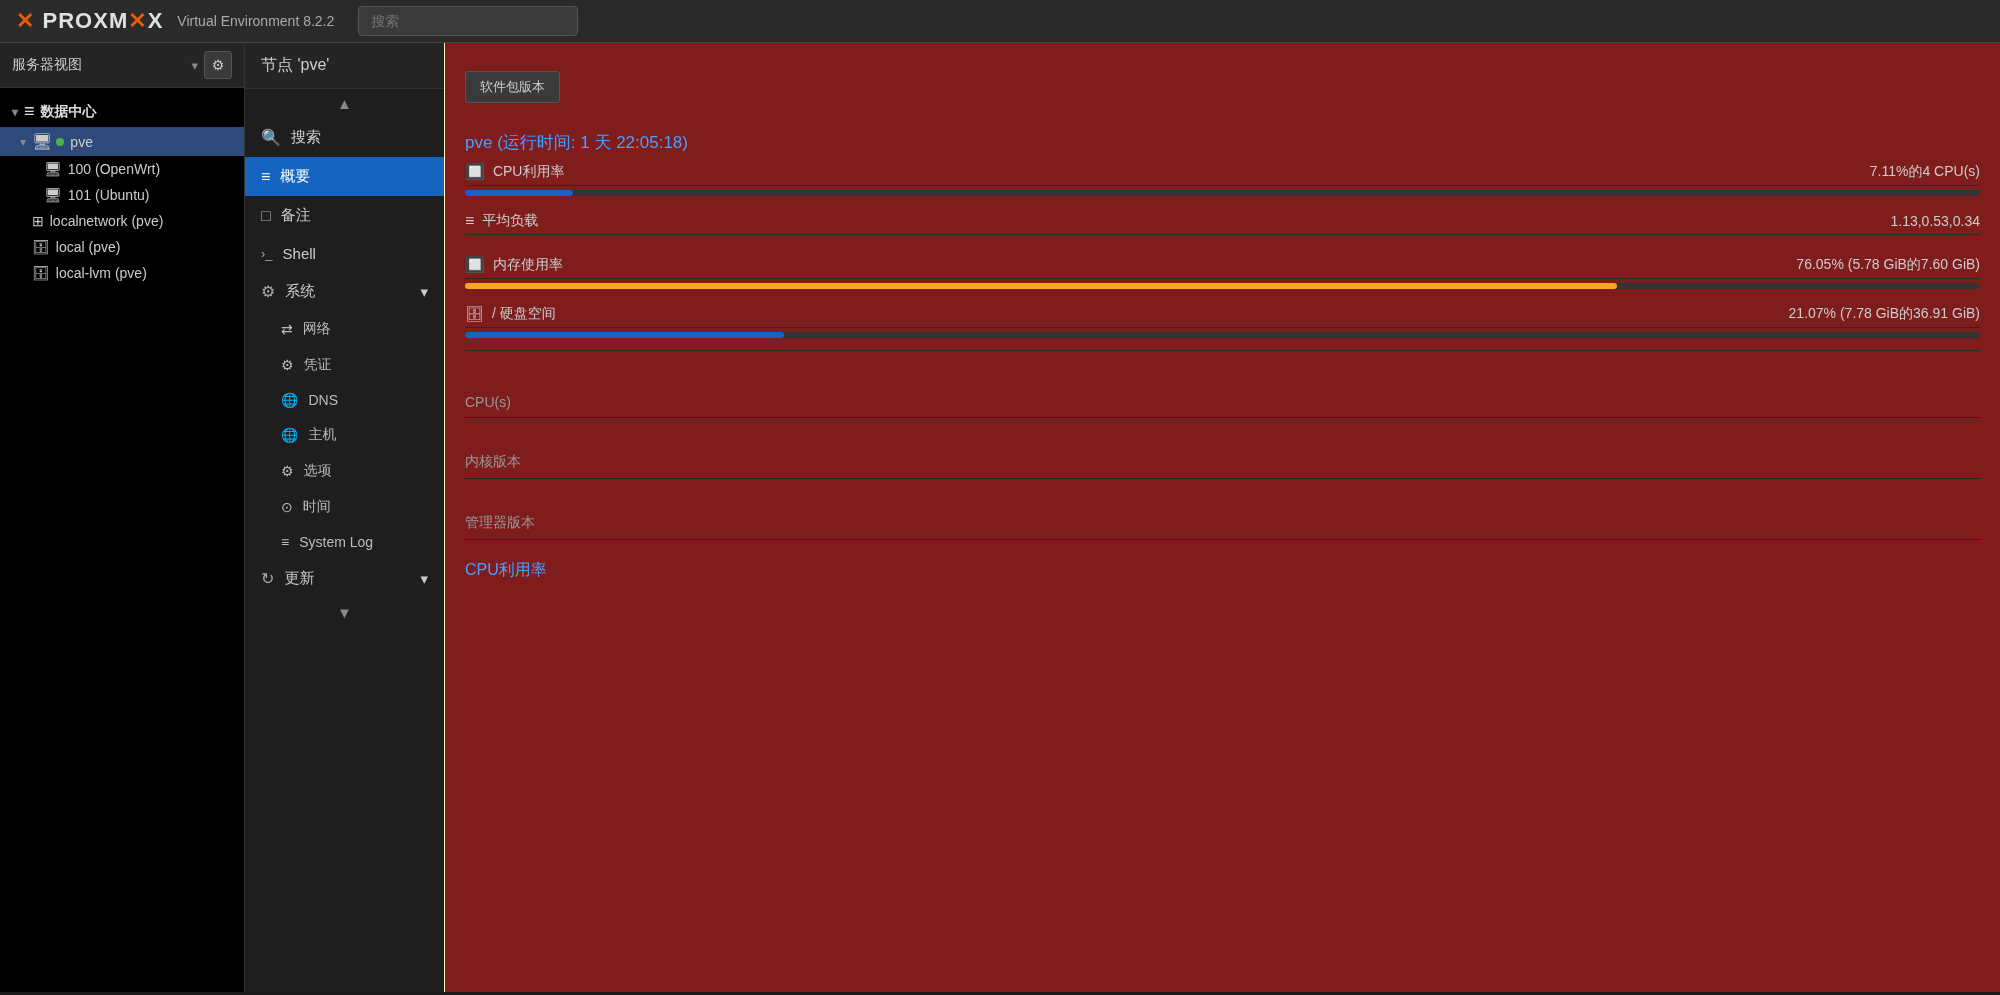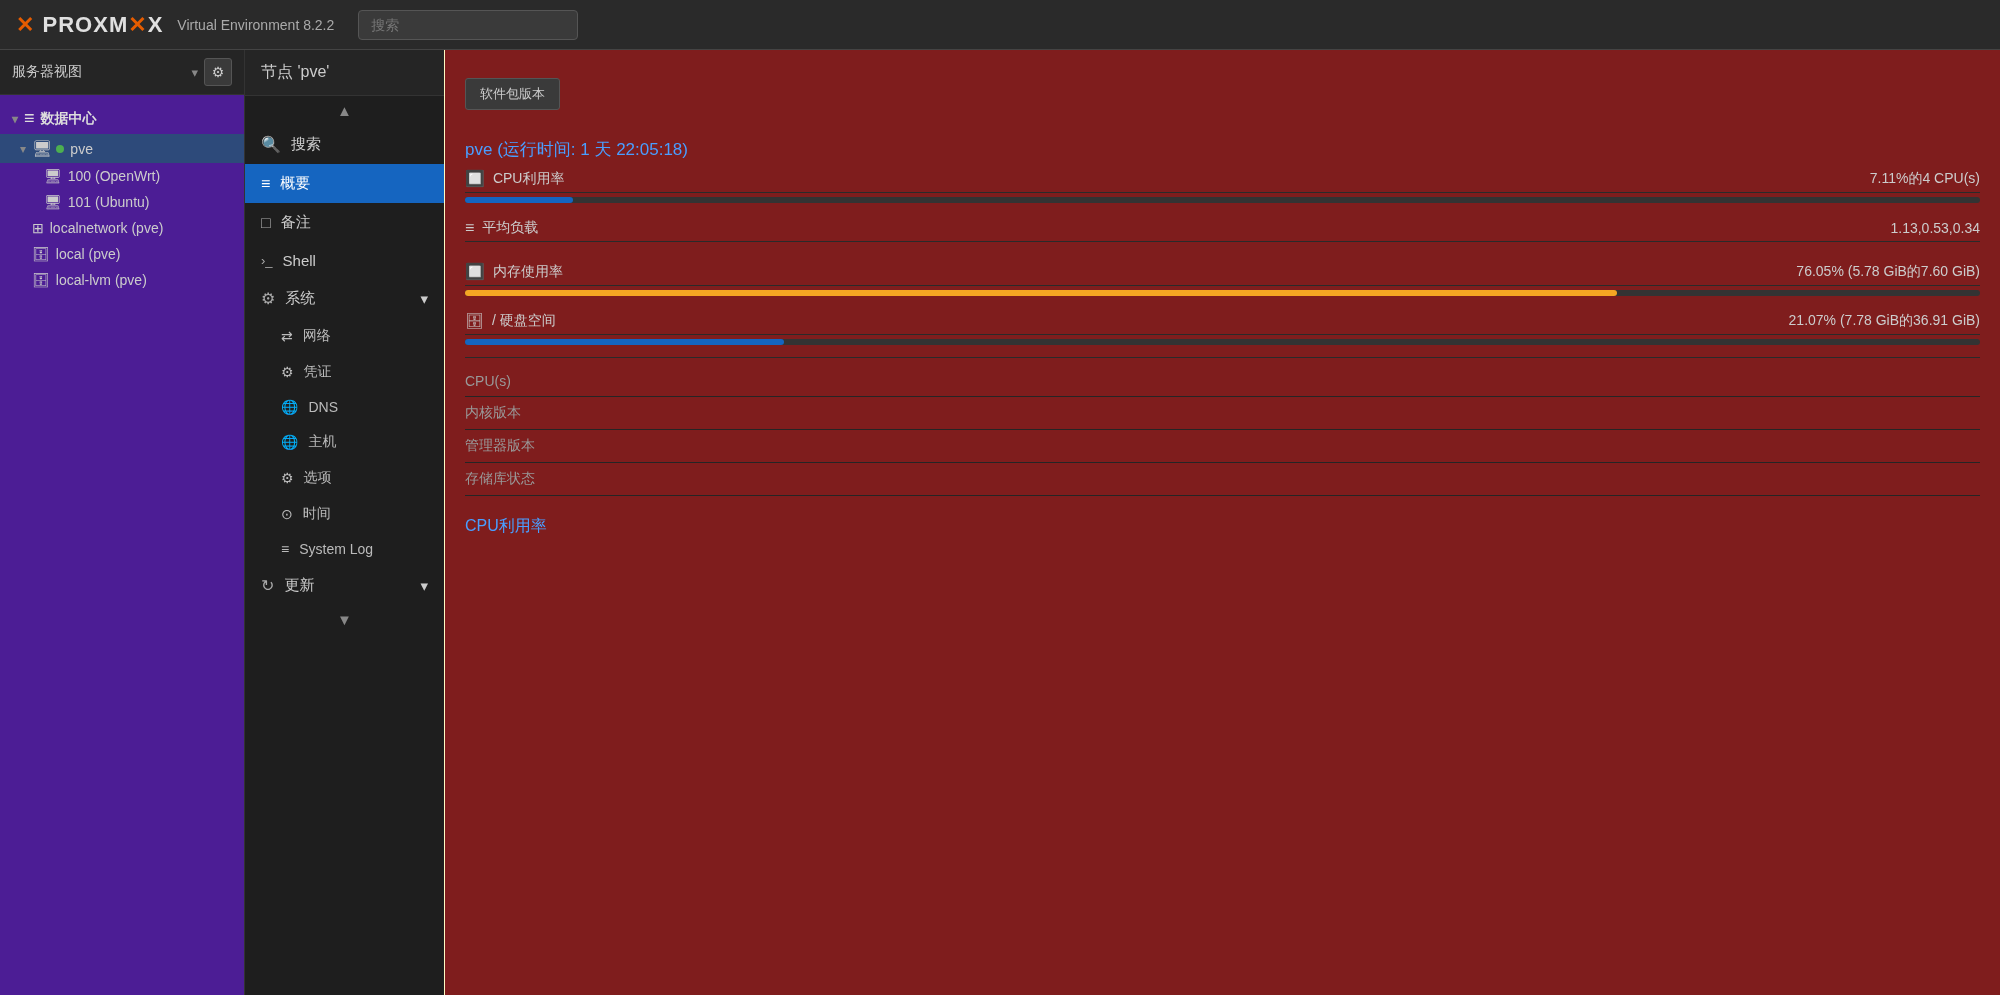--- a/index.html
+++ b/index.html
@@ -11,21 +11,21 @@
       height: 995px;
       overflow: hidden;
       font-size: 15px;
     }
 
     
     .top-header {
       display: flex;
       align-items: center;
       background: #2a2a2a;
-      height: 50px;
+      height: 43px;
       padding: 0 16px;
       border-bottom: 1px solid #444;
     }
     .logo-area {
       display: flex;
       align-items: center;
       gap: 8px;
     }
     .logo-text {
       font-size: 22px;
@@ -55,21 +55,21 @@
 
     
     .main-layout {
       display: flex;
       height: calc(995px - 46px);
     }
 
     
     .left-sidebar {
       width: 245px;
-      background: #4c1d95;
+      background: #000000;
       border-right: 1px solid #333;
       display: flex;
       flex-direction: column;
     }
     .sidebar-header {
       display: flex;
       align-items: center;
       justify-content: space-between;
       padding: 8px 12px;
       background: #252525;
@@ -262,21 +262,21 @@
       border-top: 1px solid #2a2a2a;
       padding-top: 8px;
     }
     .info-row {
       display: flex;
       justify-content: space-between;
       padding: 7px 0;
       border-bottom: 1px solid #252525;
       font-size: 14px;
     }
-    .info-label { color: #999; }
+    .info-label { color: #999; margin-top: 28px; }
     .info-value { color: #ccc; }
 
     .section-title {
       color: #4a9eff;
       font-size: 16px;
       font-weight: 500;
       margin-top: 20px;
       margin-bottom: 8px;
     }
   </style>
@@ -474,22 +474,18 @@
         <span class="info-value"></span>
       </div>
       <div class="info-row">
         <span class="info-label">内核版本</span>
         <span class="info-value"></span>
       </div>
       <div class="info-row">
         <span class="info-label">管理器版本</span>
         <span class="info-value"></span>
       </div>
-      <div class="info-row">
-        <span class="info-label">存储库状态</span>
-        <span class="info-value"></span>
-      </div>
     </div>
 
     <div class="section-title">CPU利用率</div>
   </div>
 
 </div>
 
 </body></html>

